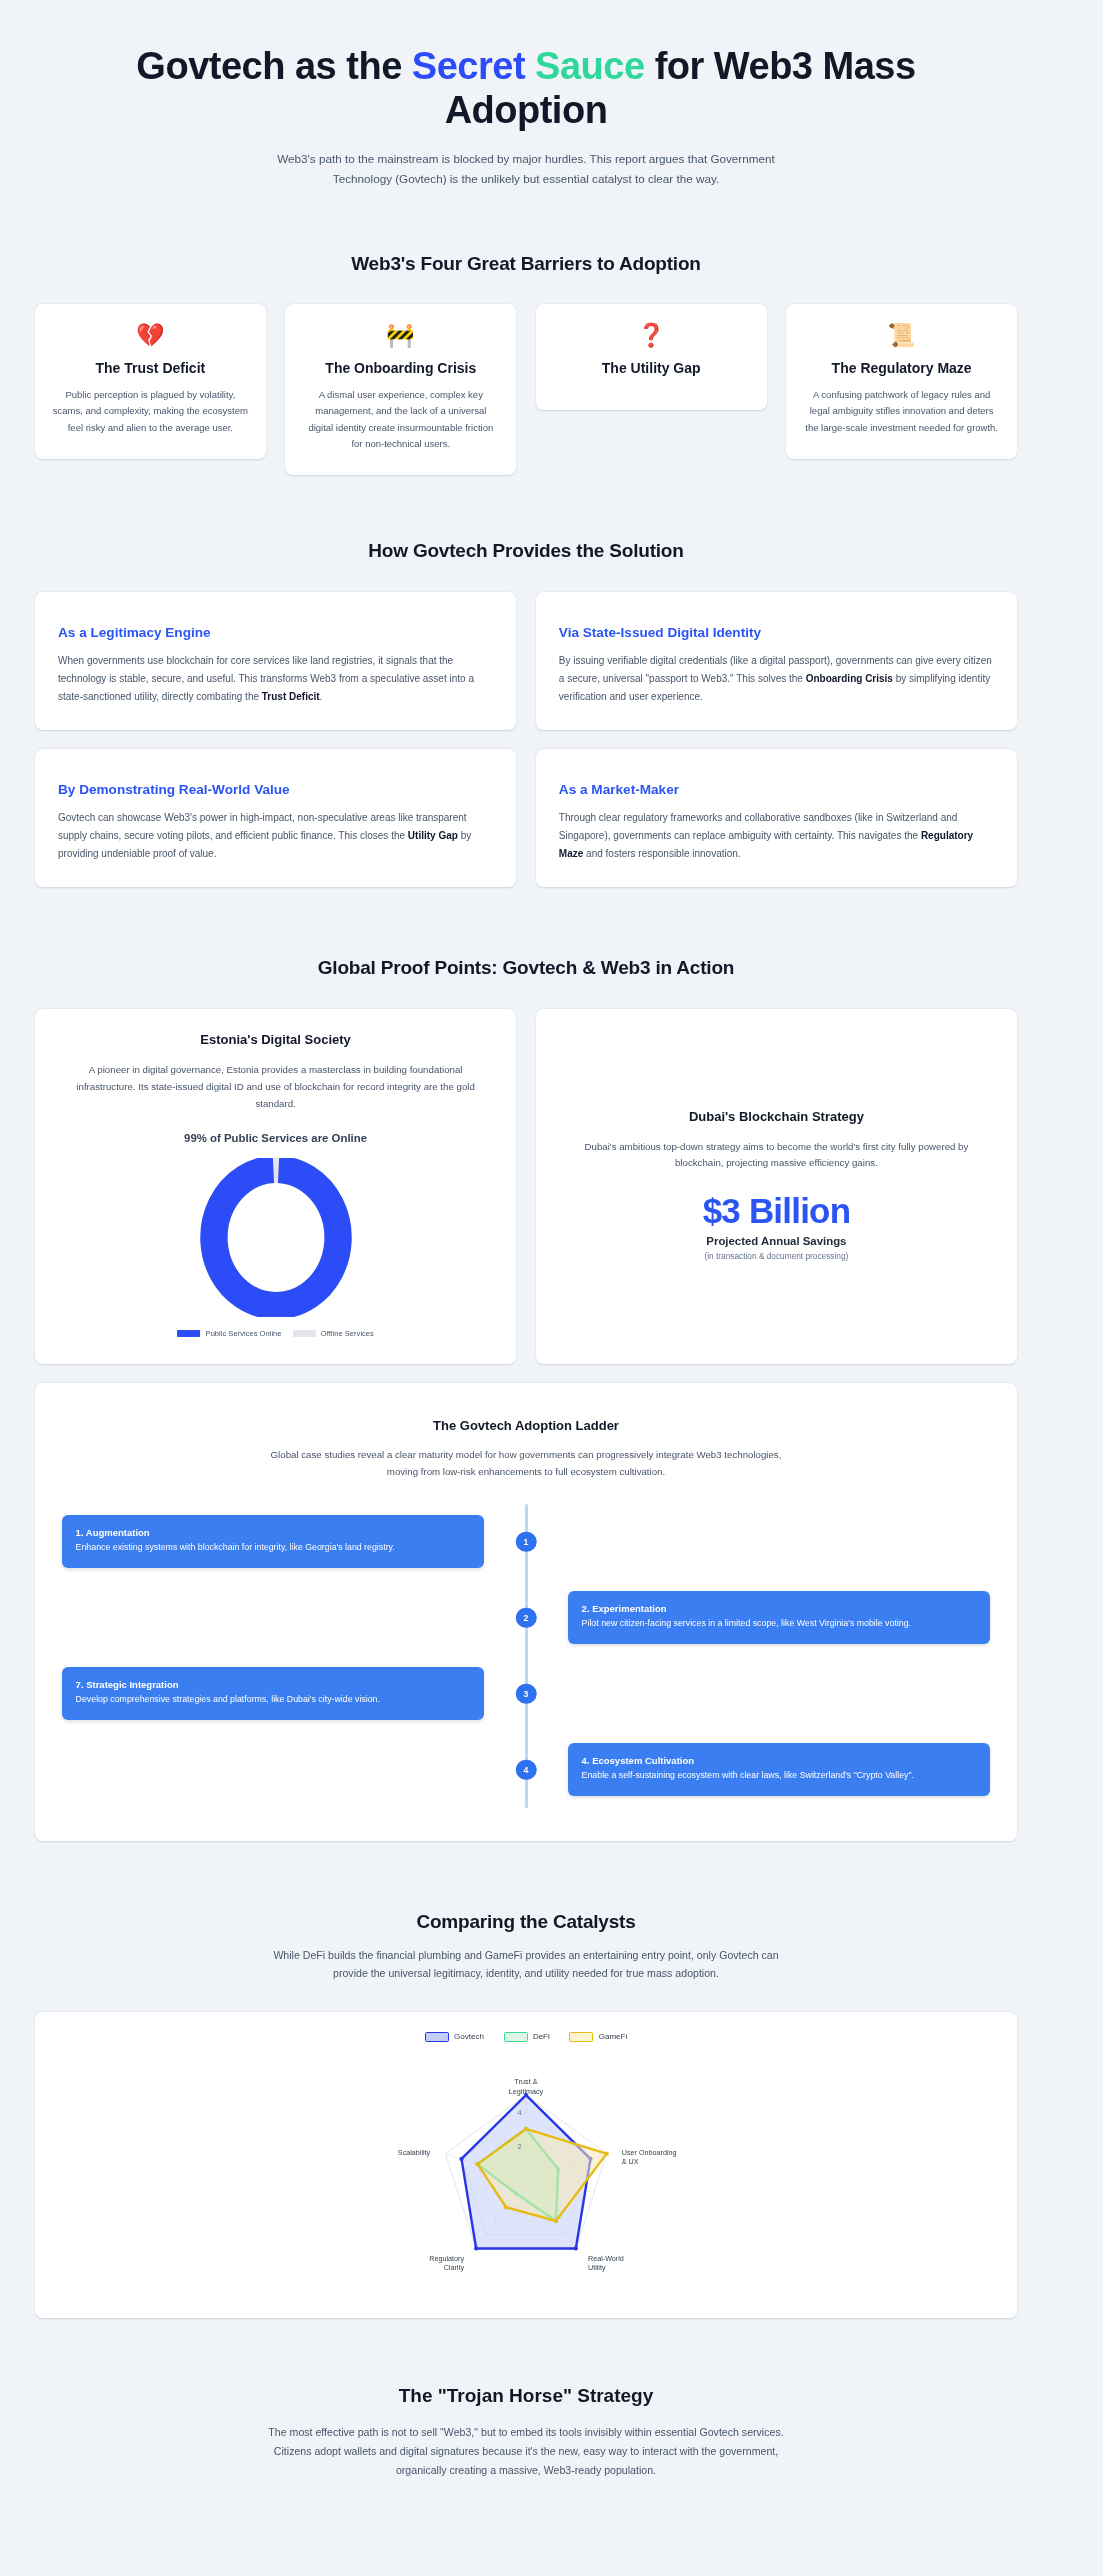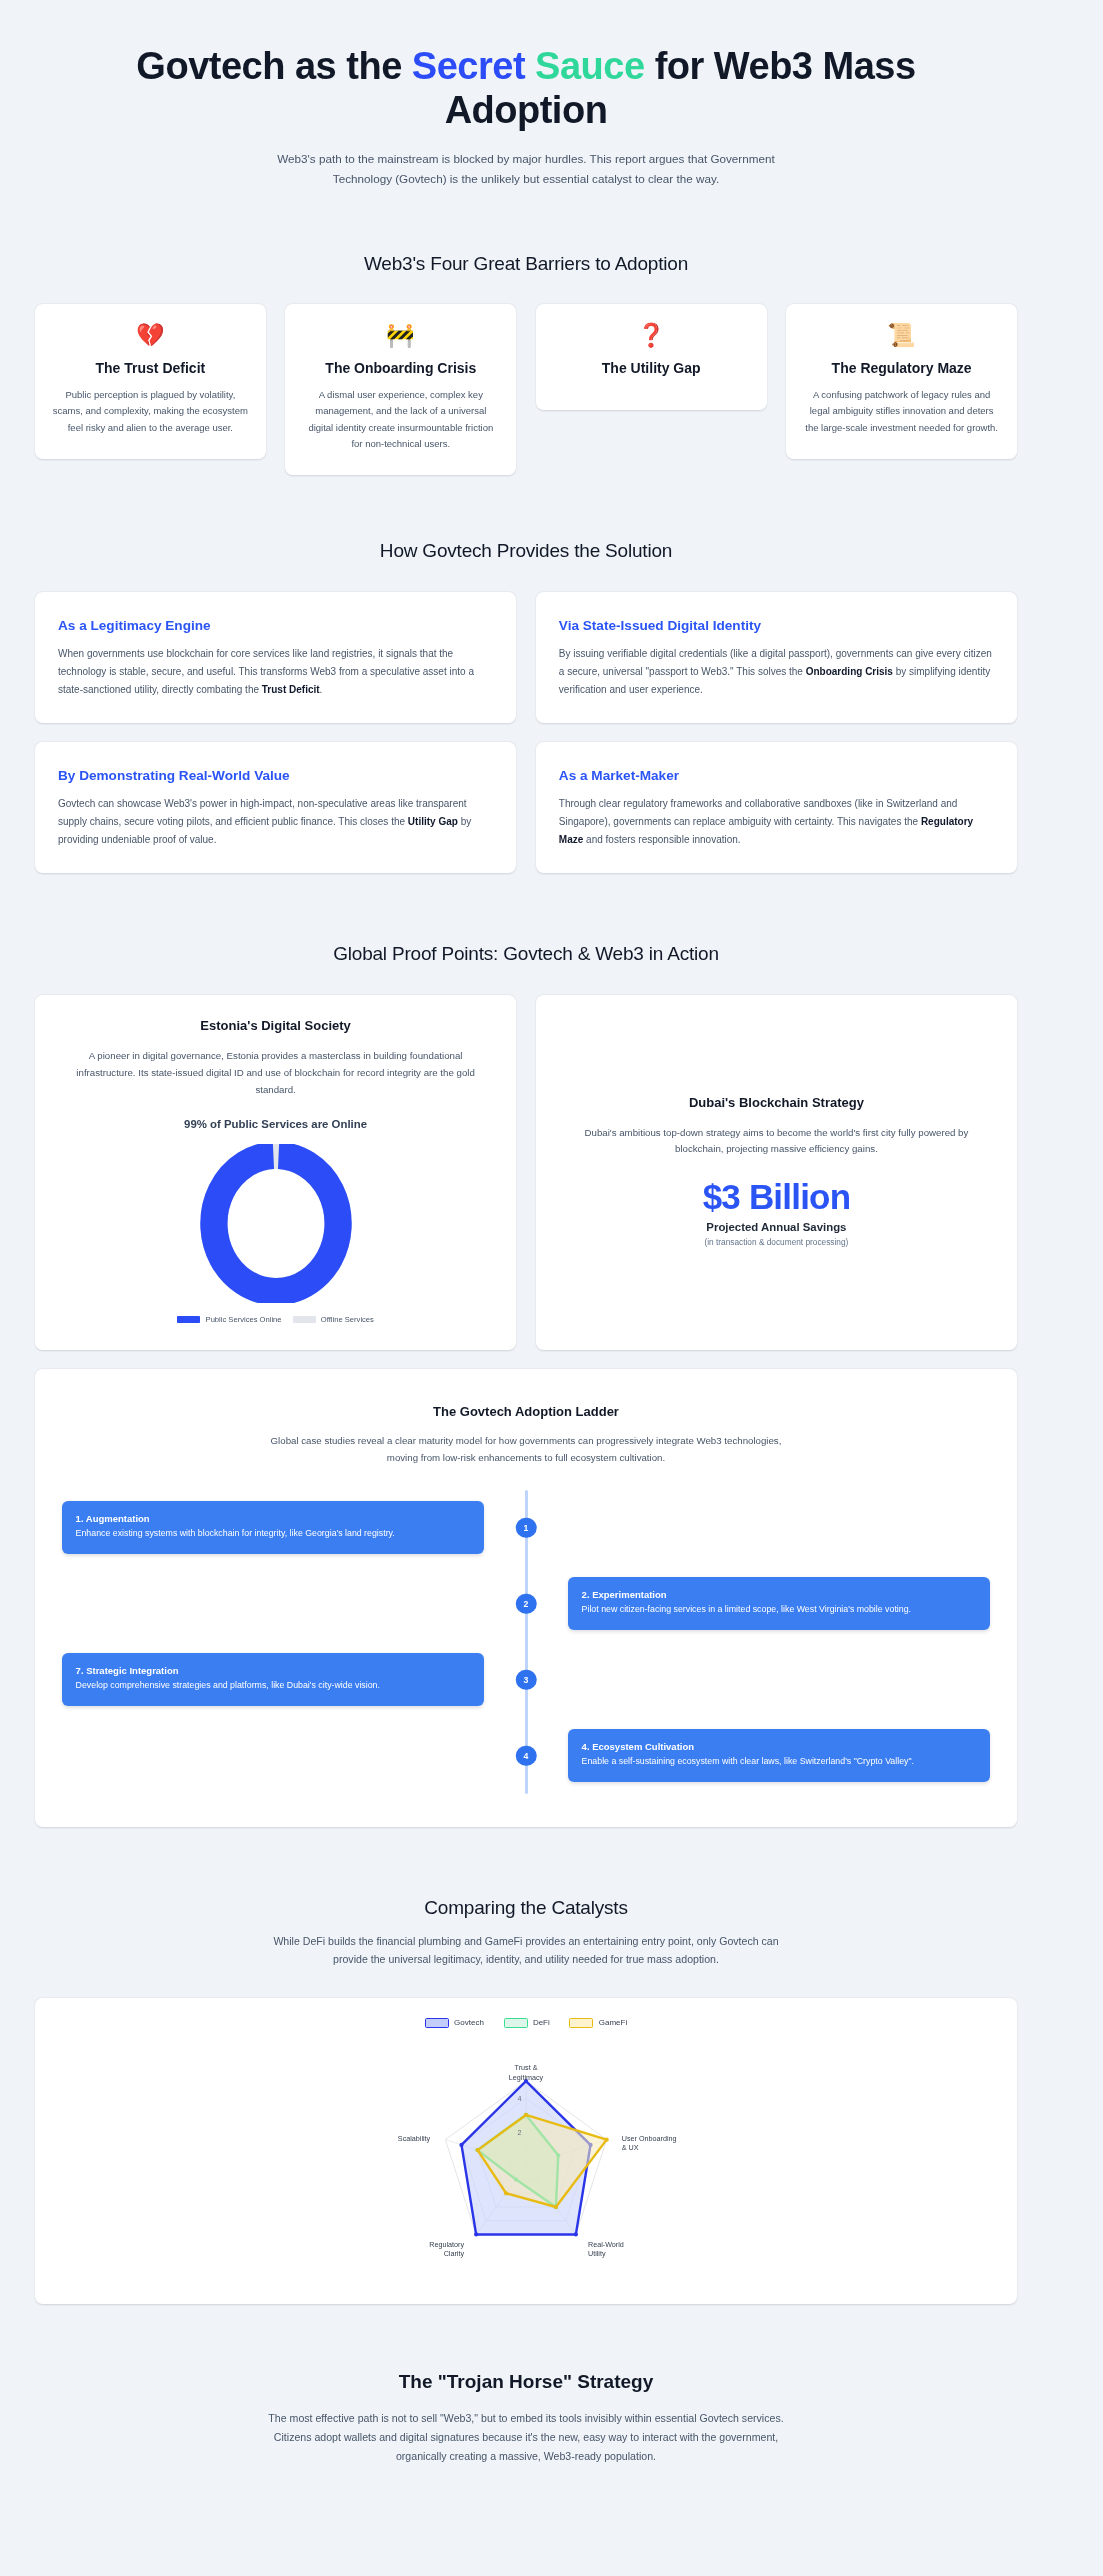--- a/index.html
+++ b/index.html
@@ -31,21 +31,21 @@
     max-width: 530px;
     font-size: 11.7px;
     line-height: 1.72;
     color: #475569;
   }
 
   
   .sec-title {
     text-align: center;
     font-size: 19px;
-    font-weight: 400;
+    font-weight: 700;
     color: #111827;
     letter-spacing: -0.2px;
   }
   .sec-sub {
     text-align: center;
     margin: 13.6px auto 0;
     max-width: 530px;
     font-size: 10.6px;
     line-height: 1.7;
     color: #475569;
@@ -75,21 +75,21 @@
   .solutions { margin-top: 65px; }
   .sol-grid {
     display: grid;
     grid-template-columns: 1fr 1fr;
     gap: 19.7px;
     margin-top: 30px;
   }
   .scard {
     background: #ffffff;
     border-radius: 7.6px;
-    padding: 26px 23px 24px;
+    padding: 33px 23px 24px;
     box-shadow: 0 0.8px 2.3px rgba(15,23,42,0.09), 0 0.8px 1.5px rgba(15,23,42,0.05);
   }
   .scard h3 { font-size: 13.6px; font-weight: 700; color: #2b54f5; margin-bottom: 12px; }
   .scard p { font-size: 10px; line-height: 1.78; color: #475569; }
   .scard p b { color: #0f172a; font-weight: 700; }
 
   
   .proof { margin-top: 70px; }
   .proof-grid {
     display: grid;

